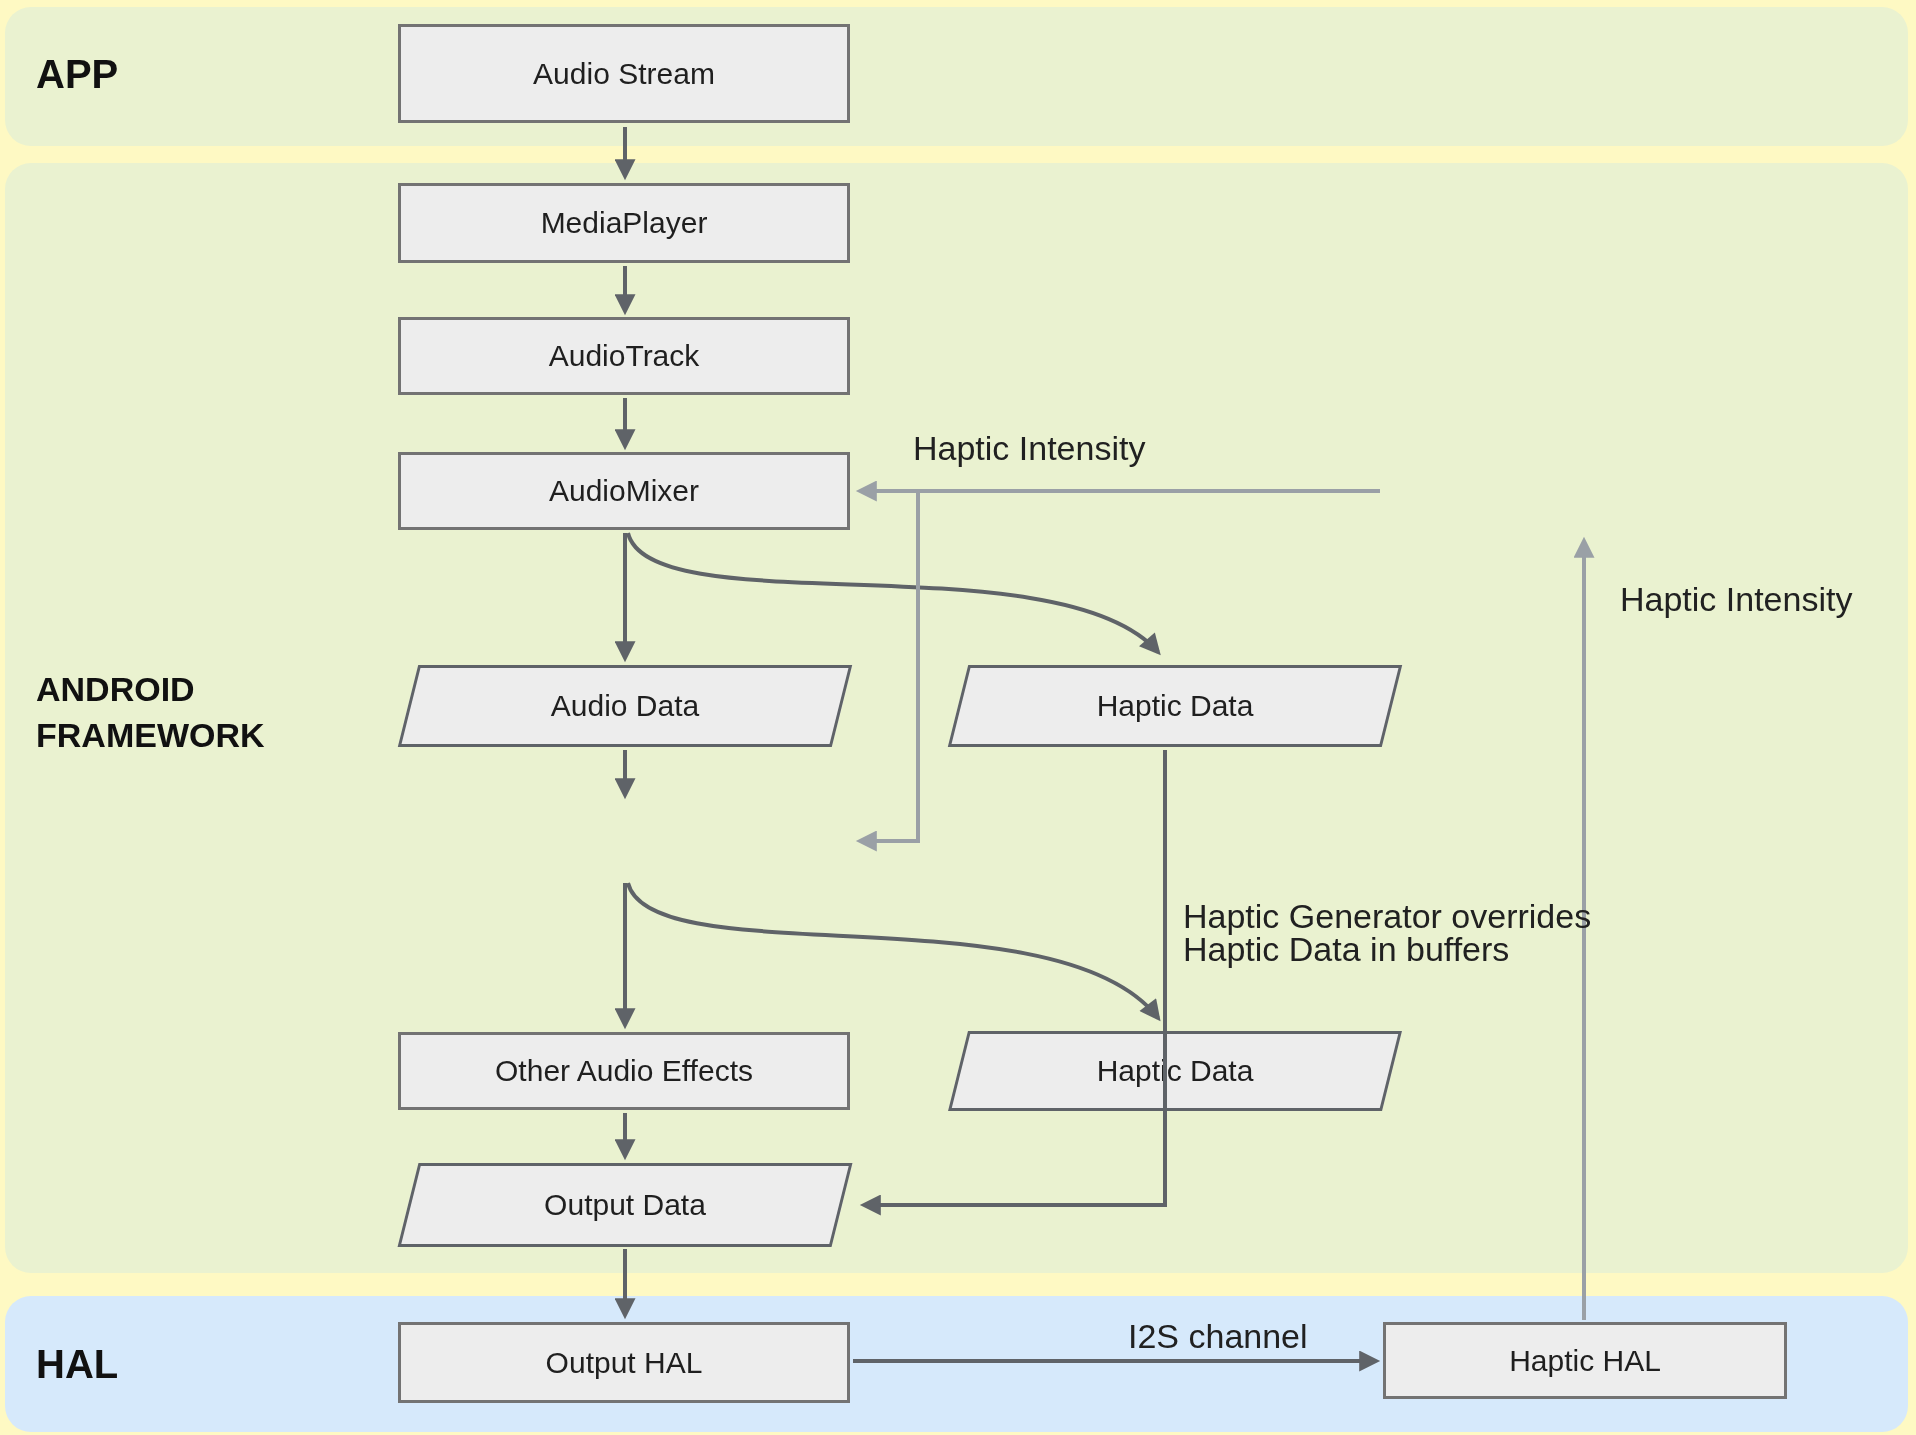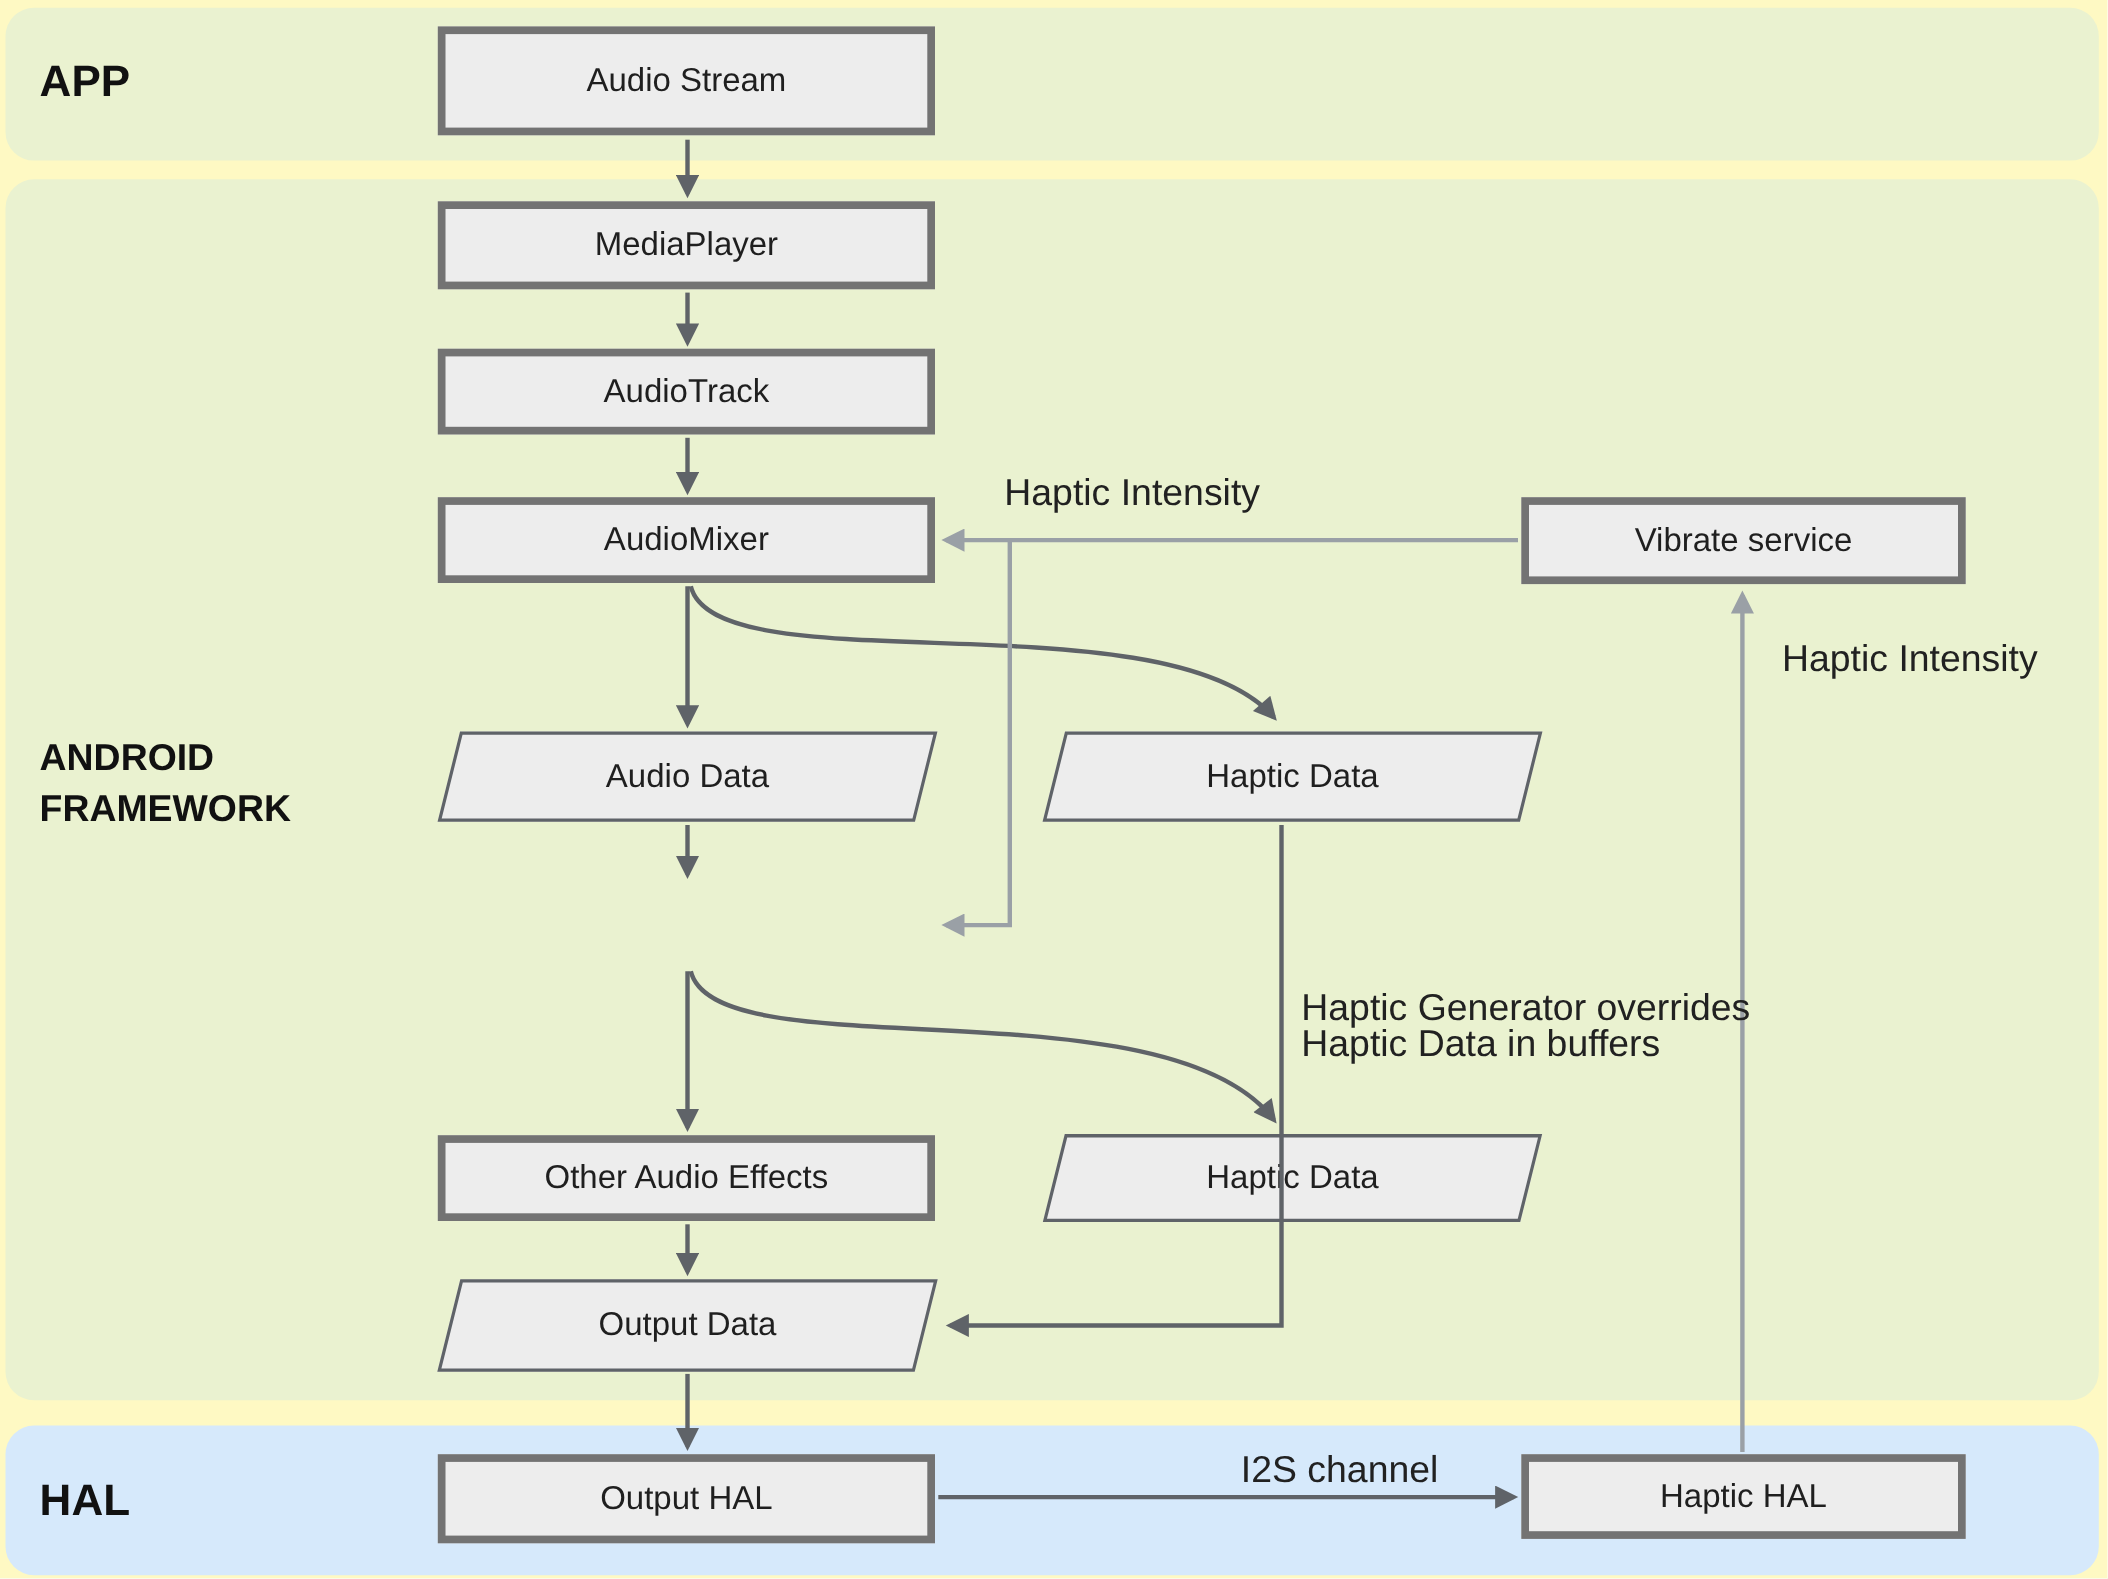--- a/index.html
+++ b/index.html
@@ -4,21 +4,21 @@
 <style>
   html,body{margin:0;padding:0;background:#ffffff;}
   .canvas{position:relative;width:1916px;height:1435px;background:#fef9c3;
           font-family:"Liberation Sans",sans-serif;overflow:hidden;}
   .lane{position:absolute;border-radius:26px;}
   .lane.green{background:#eaf2d0;}
   .lane.blue{background:#d6e9fb;}
   .lane-label{position:absolute;font-weight:700;color:#111111;line-height:1.2;}
   .node{position:absolute;display:flex;align-items:center;justify-content:center;
         font-size:30px;color:#1f1f1f;text-align:center;}
-  .rectnode{background:#ededed;border:7px solid #737373;box-sizing:border-box;}
+  .rectnode{background:#ededed;border:3px solid #737373;box-sizing:border-box;}
   .pgram .pg-bg{position:absolute;inset:0;background:#ededed;border:3px solid #5f6368;
         box-sizing:border-box;transform:skewX(-14deg);}
   .pgram .nlabel{position:relative;z-index:1;}
   .wires{position:absolute;left:0;top:0;pointer-events:none;z-index:5;}
   .wd{stroke:#5f6368;stroke-width:4;fill:none;}
   .wg{stroke:#9aa0a6;stroke-width:4;fill:none;}
   .ann{position:absolute;font-size:34px;color:#212121;z-index:6;line-height:33px;}
   .note{white-space:pre-line;}
 </style>
 </head>
@@ -41,23 +41,20 @@
     <span class="nlabel">MediaPlayer</span>
   </div>
   <div class="node rectnode" style="left:398px;top:317px;width:452px;height:78px">
     <span class="nlabel">AudioTrack</span>
   </div>
   <div class="node rectnode" style="left:398px;top:452px;width:452px;height:78px">
     <span class="nlabel">AudioMixer</span>
   </div>
   <div class="node rectnode" style="left:398px;top:1032px;width:452px;height:78px">
     <span class="nlabel">Other Audio Effects</span>
-  </div>
-  <div class="node rectnode" style="left:1383px;top:452px;width:404px;height:79px">
-    <span class="nlabel">Vibrate service</span>
   </div>
   <div class="node rectnode" style="left:398px;top:1322px;width:452px;height:81px">
     <span class="nlabel">Output HAL</span>
   </div>
   <div class="node pgram" style="left:408px;top:665px;width:434px;height:82px">
     <div class="pg-bg"></div>
     <span class="nlabel">Audio Data</span>
   </div>
 
   <div class="node rectnode" style="left:1383px;top:1322px;width:404px;height:77px">

